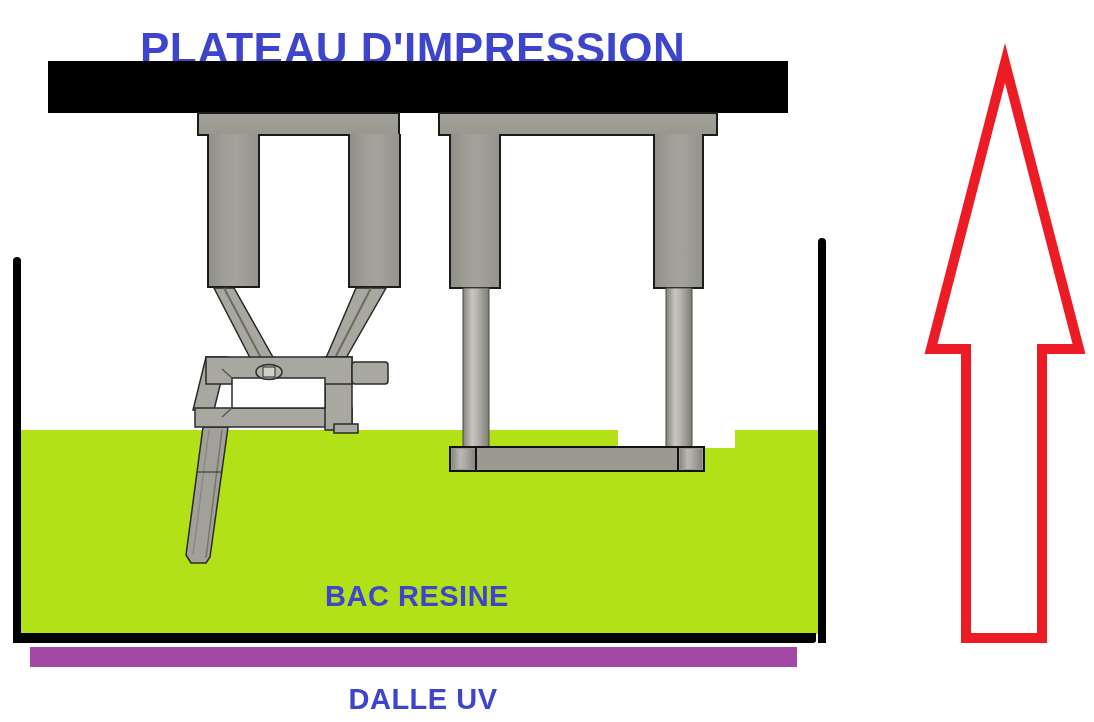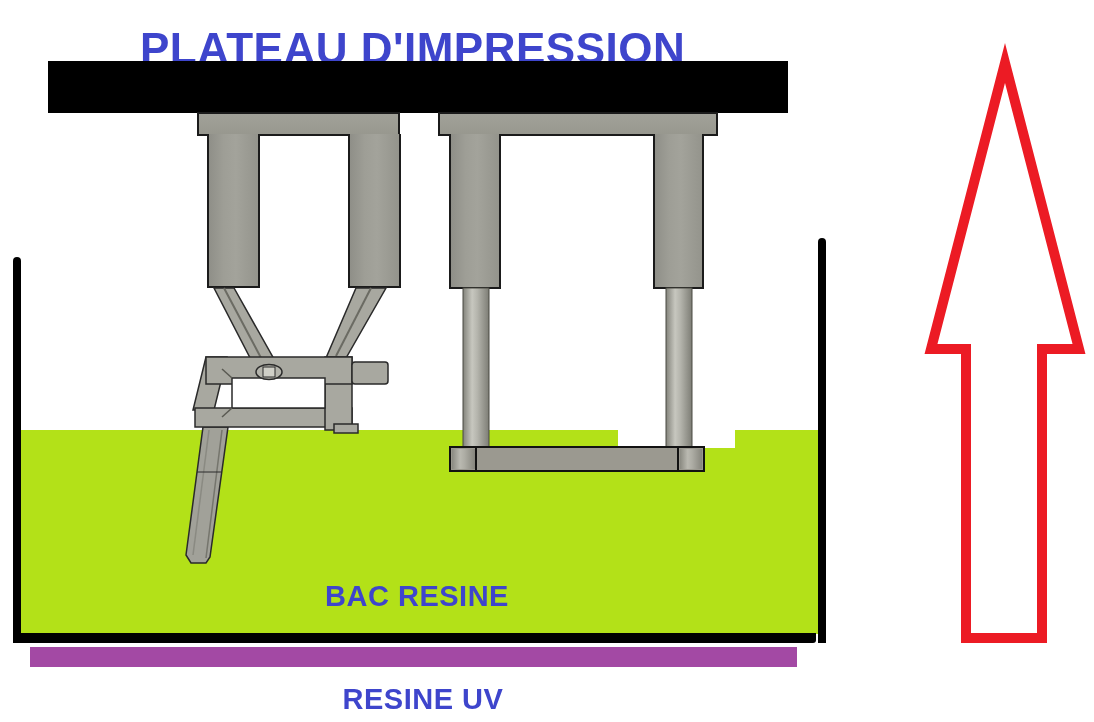--- a/index.html
+++ b/index.html
@@ -108,15 +108,15 @@
       <rect x="452" y="449" width="23" height="20" fill="url(#rodGrad)" opacity="0.7"></rect>
       <rect x="680" y="449" width="22" height="20" fill="url(#rodGrad)" opacity="0.7"></rect>
       <line x1="476" y1="447" x2="476" y2="471" stroke="#121212" stroke-width="2"></line>
       <line x1="678" y1="447" x2="678" y2="471" stroke="#121212" stroke-width="2"></line>
     </g>
 
     <polygon points="1005,63 1079,349 1042,349 1042,638 966,638 966,349 931,349" fill="#ffffff" stroke="#EC1B24" stroke-width="10" stroke-miterlimit="12" stroke-linejoin="miter"></polygon>
   </svg>
 
   <div id="bac-label" class="diagram-label">BAC RESINE</div>
-  <div id="dalle-label" class="diagram-label">RESINE UV</div>
+  <div id="dalle-label" class="diagram-label">DALLE UV</div>
 
 </div>
 
 </body></html>

